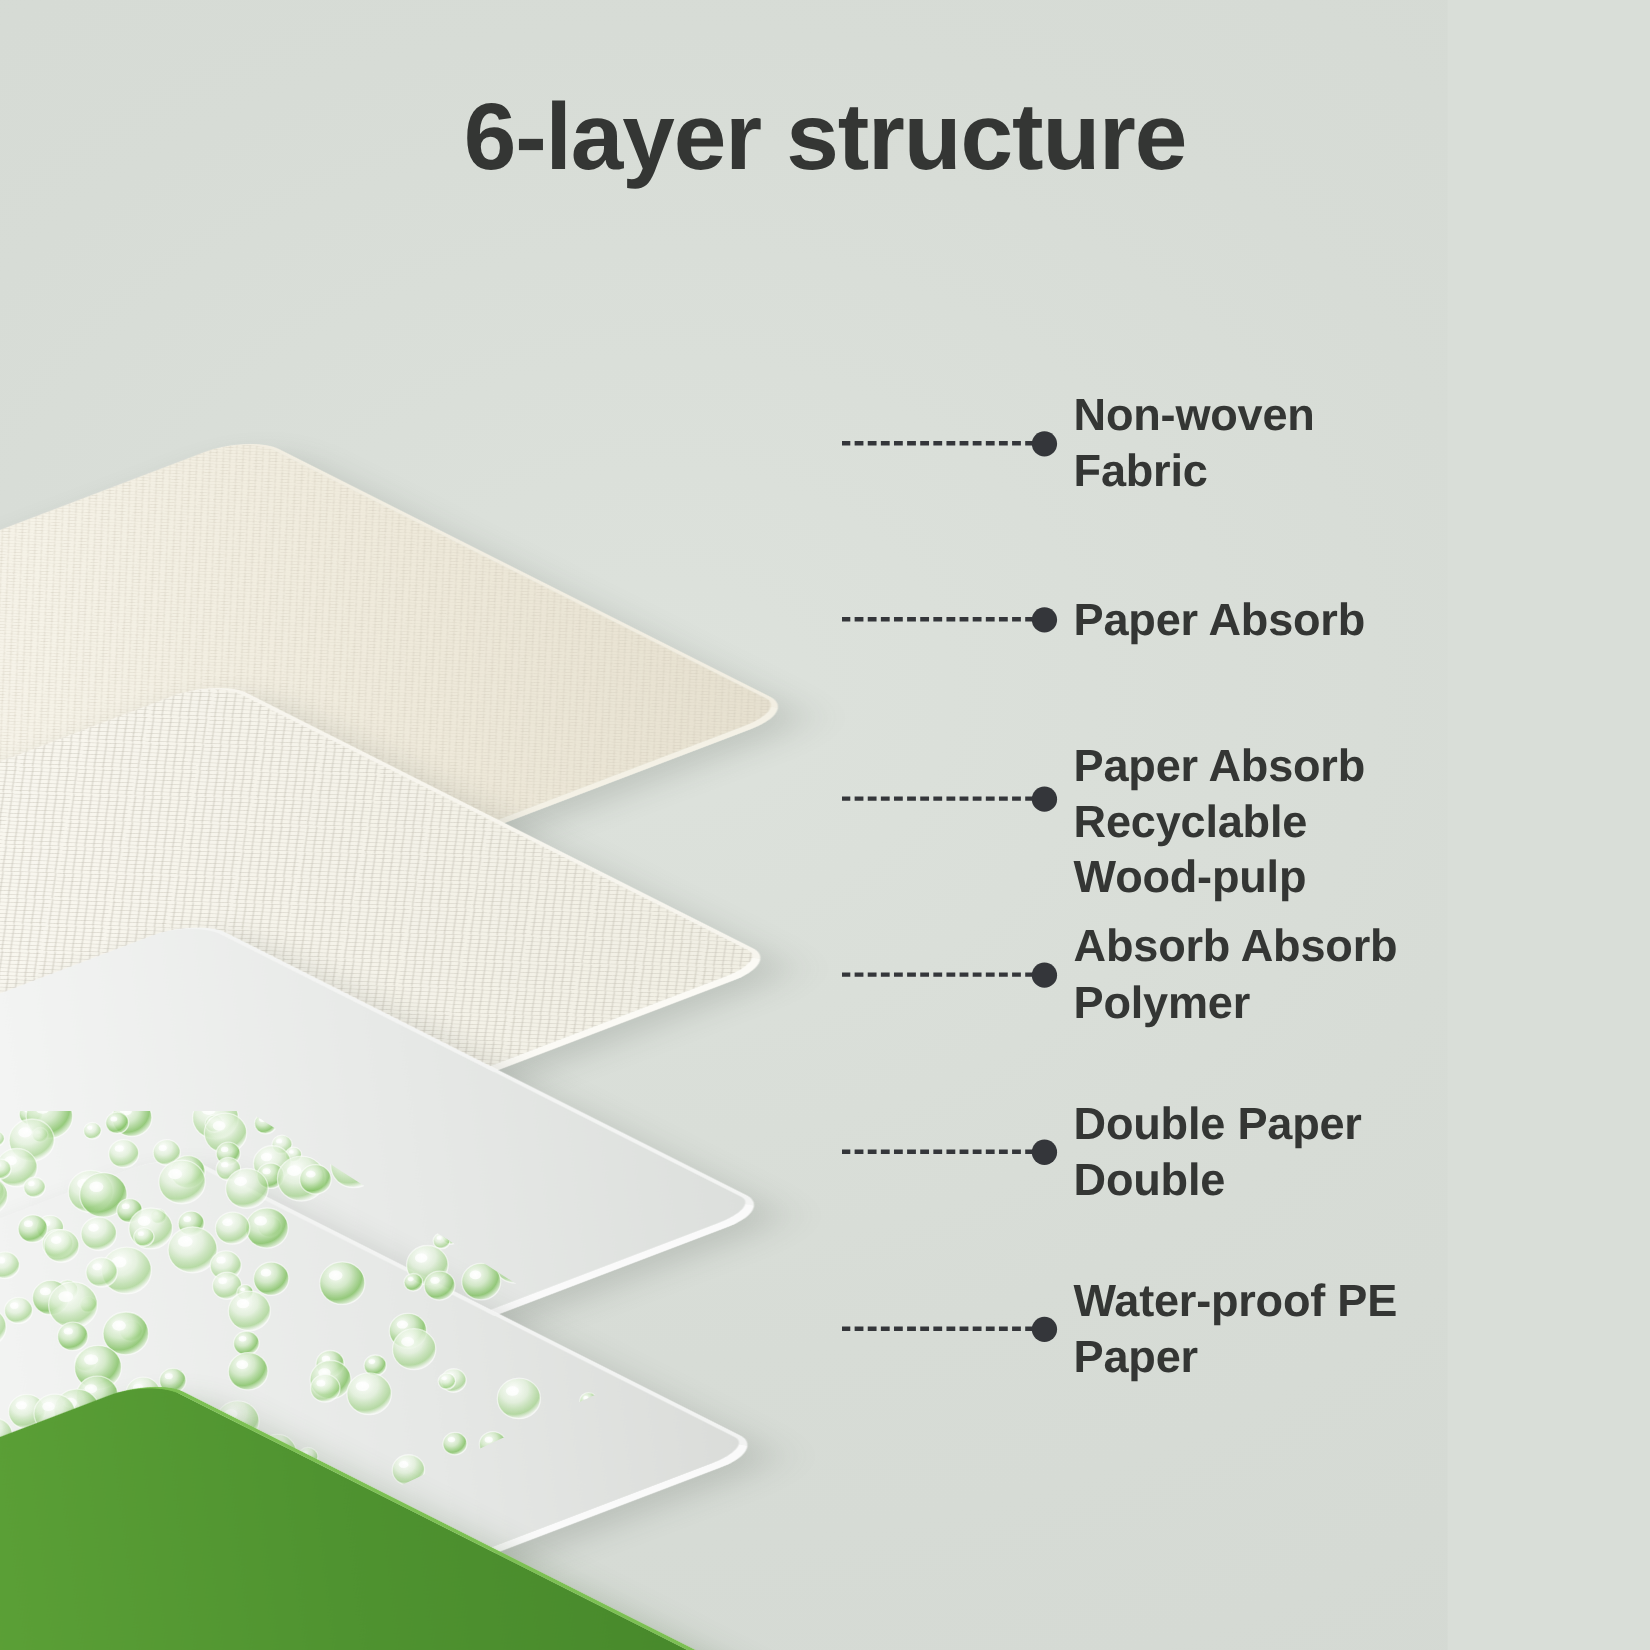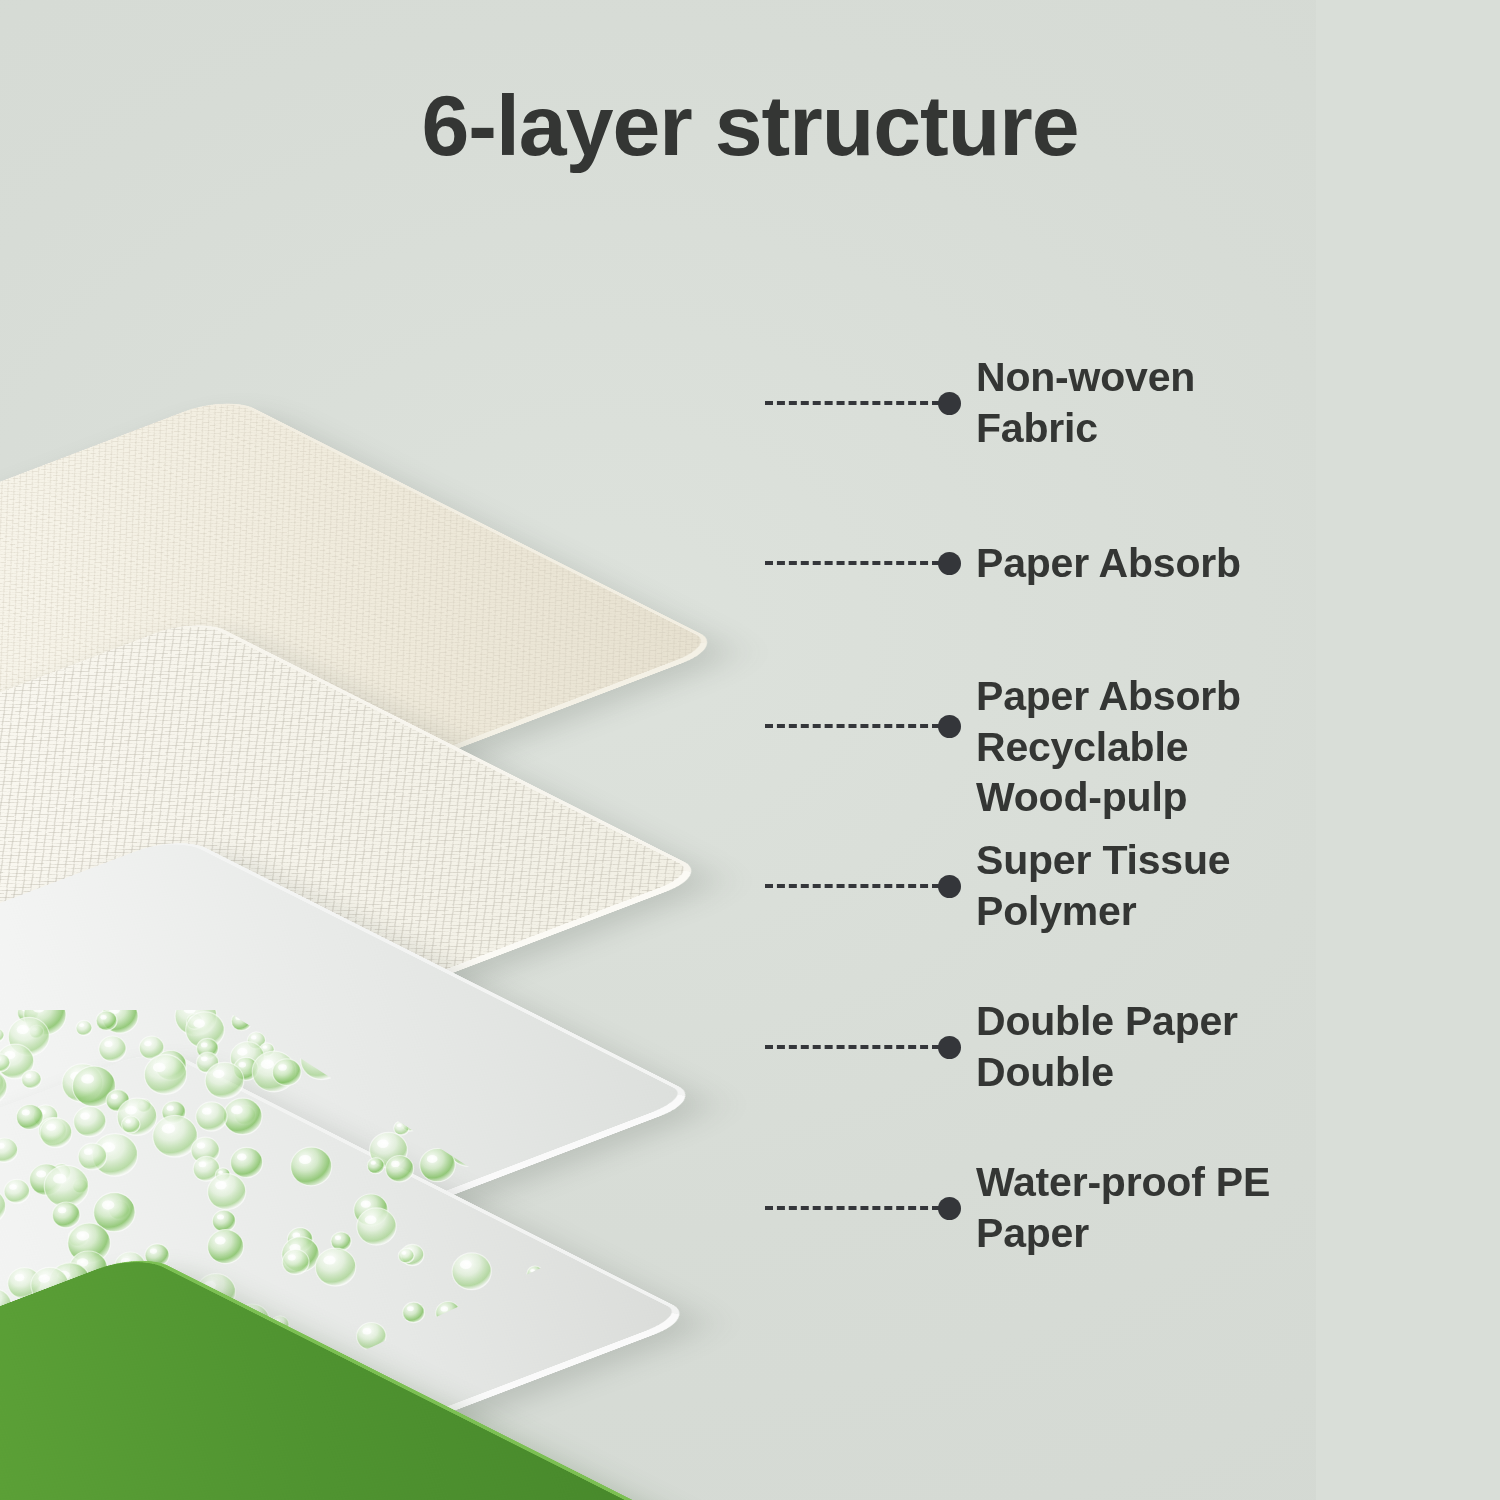--- a/index.html
+++ b/index.html
@@ -1022,21 +1022,21 @@
   <div class="callout two-line" id="co3" style="left:765px; top:726px;">
     <div class="leader"></div>
     <div class="dot"></div>
     <div class="calloutlabel">Paper Absorb
 Recyclable Wood-pulp</div>
   </div>
 
   <div class="callout" id="co4" style="left:765px; top:886px;">
     <div class="leader"></div>
     <div class="dot"></div>
-    <div class="calloutlabel">Super Tissue Polymer</div>
+    <div class="calloutlabel">Absorb Absorb Polymer</div>
   </div>
 
   <div class="callout" id="co5" style="left:765px; top:1047px;">
     <div class="leader"></div>
     <div class="dot"></div>
     <div class="calloutlabel">Double Paper Double</div>
   </div>
 
   <div class="callout" id="co6" style="left:765px; top:1208px;">
     <div class="leader"></div>

